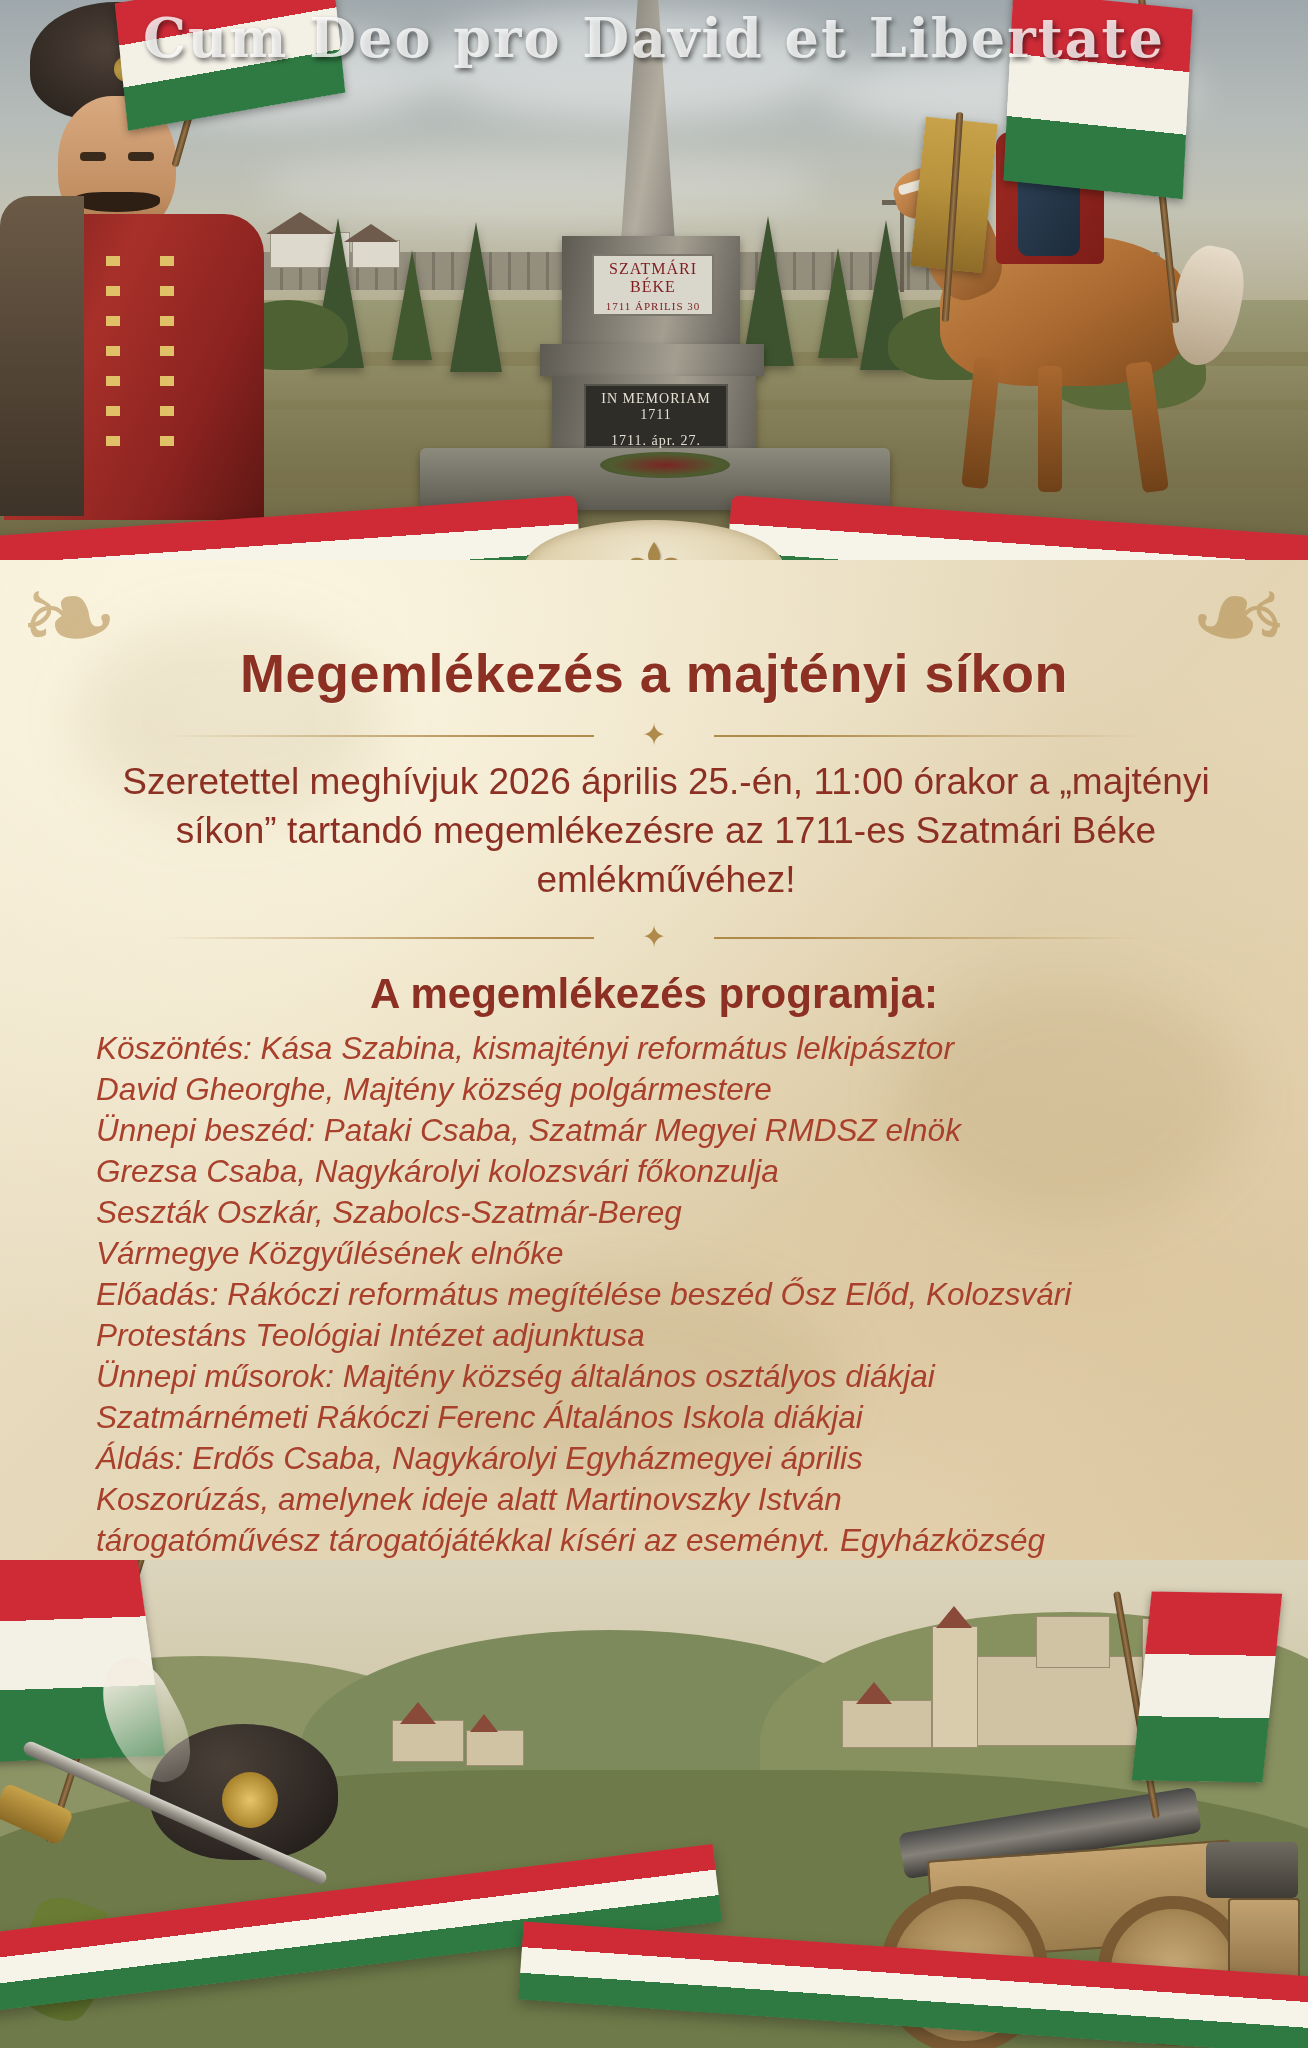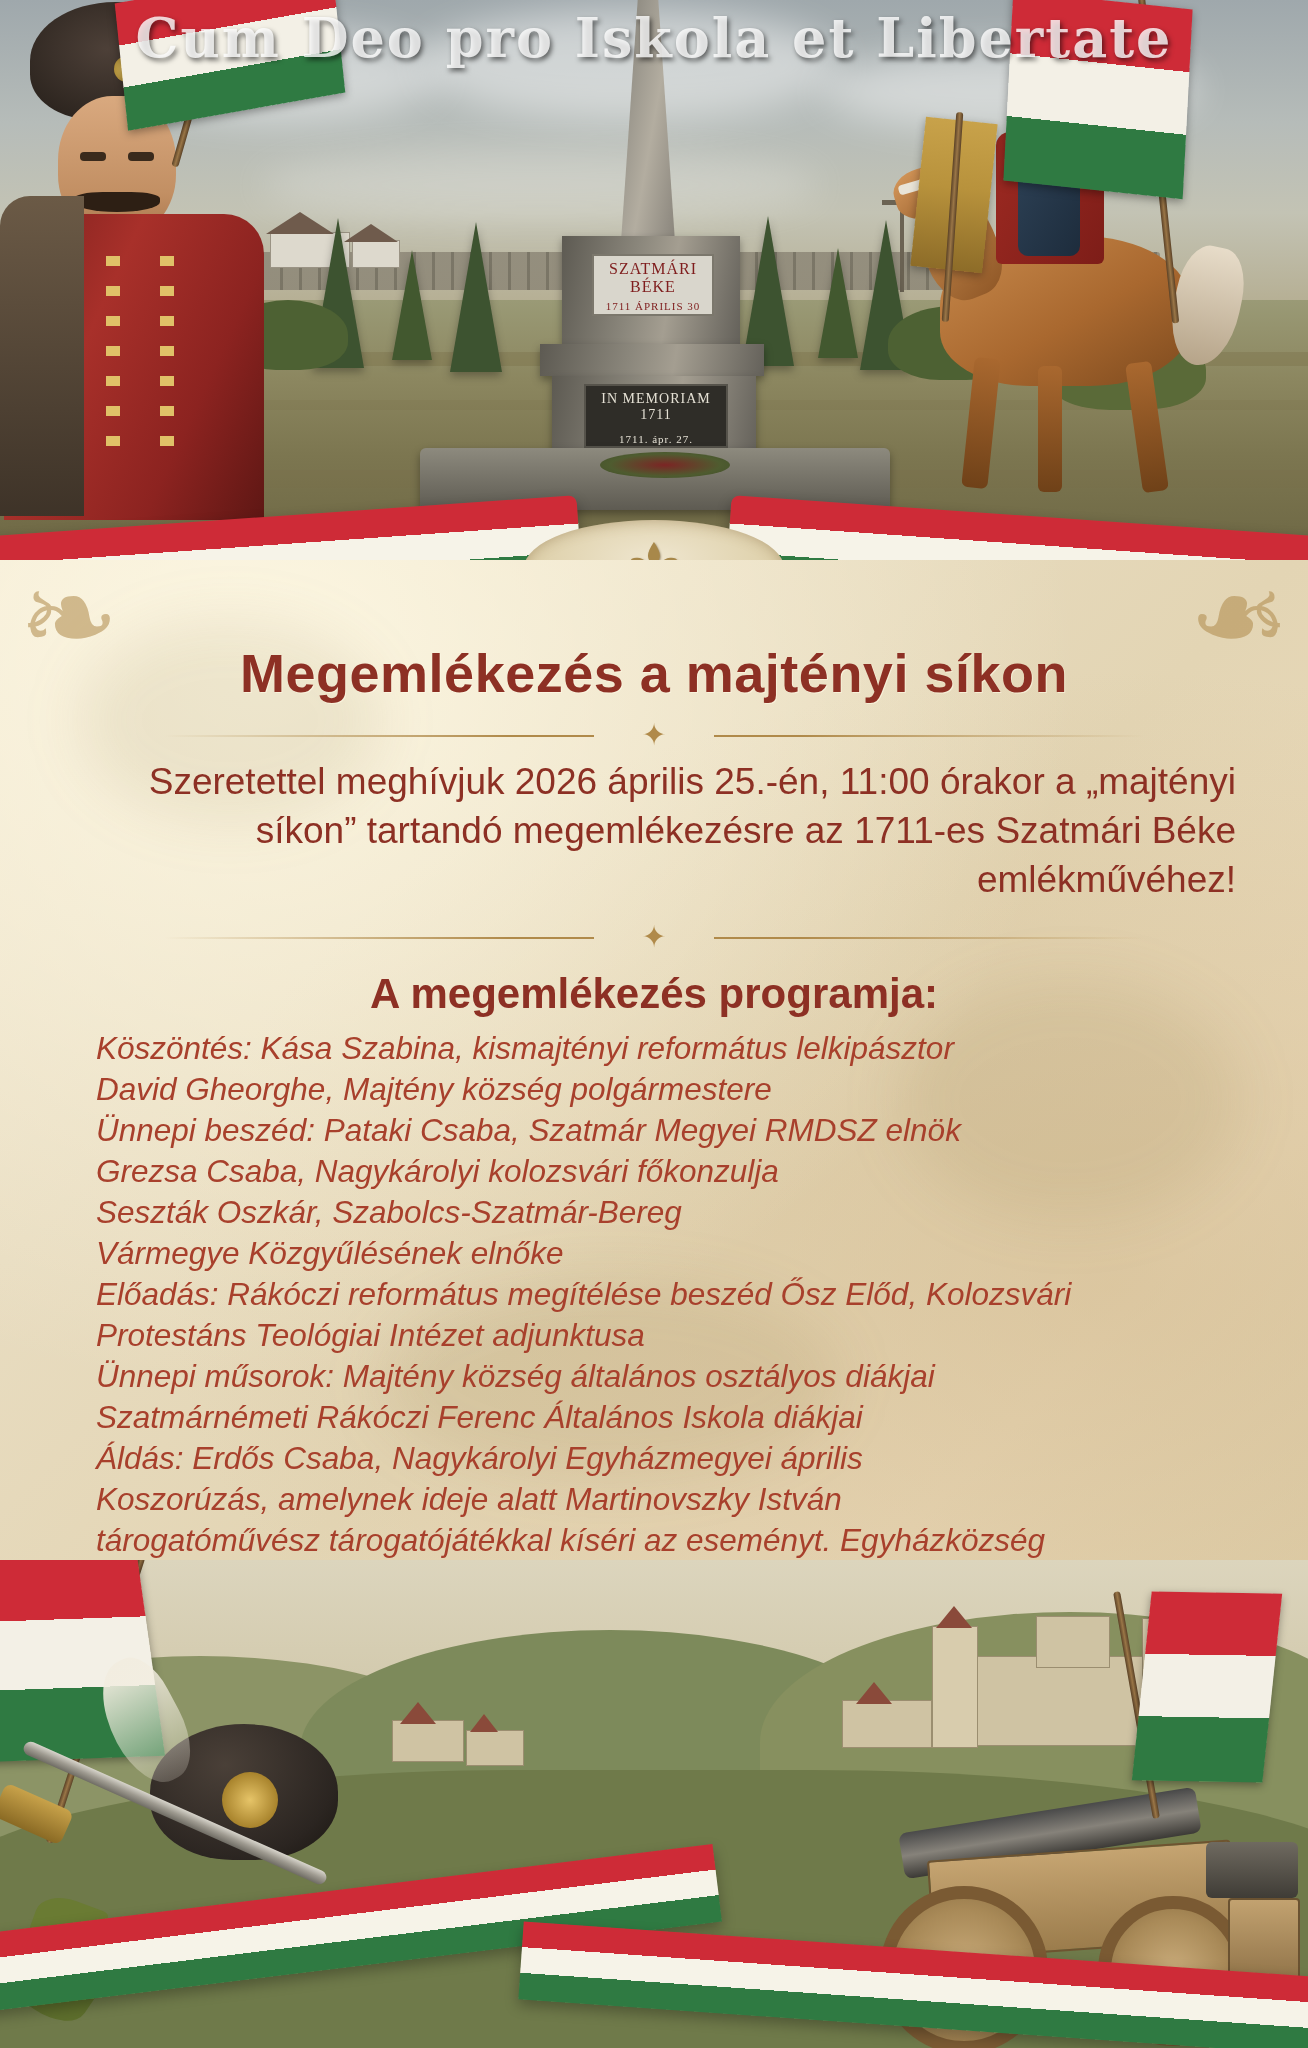--- a/index.html
+++ b/index.html
@@ -291,21 +291,21 @@
     left: 50%; top: 0;
     transform: translateX(-50%);
     color: #b08a4a;
     font-size: 30px;
     line-height: 34px;
   }
 
   .invite {
     margin: 6px auto 16px auto;
     width: 1140px;
-    text-align: right;
+    text-align: center;
     font-size: 37px;
     line-height: 1.32;
     color: #8d3024;
   }
 
   h2.program-title {
     margin: 16px 0 10px 0;
     text-align: center;
     font-size: 42px;
     font-weight: bold;
@@ -471,21 +471,21 @@
     <div class="mon-plate" style="left:592px;top:254px;width:122px;height:62px;font-size:16px;padding-top:4px;box-sizing:border-box;">
       <div>SZATMÁRI</div>
       <div>BÉKE</div>
       <div style="font-size:11px;margin-top:3px;">1711 ÁPRILIS 30</div>
     </div>
     <div class="mon-block" style="left:540px;top:344px;width:224px;height:32px;"></div>
     <div class="mon-block" style="left:552px;top:376px;width:204px;height:86px;"></div>
     <div class="mon-plate dark" style="left:584px;top:384px;width:144px;height:64px;font-size:14px;padding-top:5px;box-sizing:border-box;">
       <div>IN MEMORIAM</div>
       <div>1711</div>
-      <div style="font-size:11px;margin-top:10px;">1711. ápr. 27.</div>
+      <div style="font-size:14px;margin-top:10px;">1711. ápr. 27.</div>
     </div>
     <div class="mon-block" style="left:420px;top:448px;width:470px;height:62px;border-radius:6px;background:linear-gradient(to bottom,#8d8a7e,#5e5b52);"></div>
     <div class="wreath"></div>
 
     <div class="fig-left">
       <div style="position:absolute;left:30px;top:2px;width:170px;height:118px;background:radial-gradient(ellipse at 45% 40%,#4d4038 0%,#2e2620 70%,#171310 100%);border-radius:52% 52% 40% 40%;"></div>
       <div style="position:absolute;left:114px;top:56px;width:26px;height:26px;border-radius:50%;background:radial-gradient(circle,#e8c96b,#9c7a26);"></div>
       <div style="position:absolute;left:58px;top:96px;width:118px;height:140px;border-radius:46% 46% 44% 44%;background:linear-gradient(to bottom,#d9a97f 0%,#c28f63 70%,#a8764d 100%);"></div>
       <div style="position:absolute;left:80px;top:152px;width:26px;height:9px;border-radius:4px;background:#3a2a1c;"></div>
       <div style="position:absolute;left:128px;top:152px;width:26px;height:9px;border-radius:4px;background:#3a2a1c;"></div>
@@ -514,21 +514,21 @@
       <div style="position:absolute;left:138px;top:50px;width:48px;height:54px;border-radius:46%;background:linear-gradient(to bottom,#dcab81,#b5814f);"></div>
       <div style="position:absolute;left:128px;top:24px;width:70px;height:42px;border-radius:48% 48% 30% 30%;background:radial-gradient(ellipse at 40% 30%,#4b4038,#231d17);"></div>
       <div style="position:absolute;left:192px;top:112px;width:84px;height:20px;background:linear-gradient(to right,#dcab81,#b5814f);border-radius:10px;transform:rotate(-32deg);"></div>
     </div>
 
     <div class="flagpole" style="right:146px;top:-6px;height:330px;transform:rotate(-6deg);"></div>
     <div class="flag" style="right:120px;top:0px;width:180px;height:190px;transform:rotate(3deg) skewY(3deg);"></div>
     <div style="position:absolute;right:318px;top:120px;width:72px;height:150px;background:linear-gradient(to bottom,#c8a24a 0%,#b8923c 45%,#8d6c28 100%);transform:rotate(6deg);box-shadow:0 3px 8px rgba(0,0,0,.3);"></div>
     <div class="flagpole" style="right:352px;top:112px;height:210px;transform:rotate(4deg);"></div>
 
-    <div class="title-overlay">Cum Deo pro Iskola et Libertate</div>
+    <div class="title-overlay">Cum Deo pro David et Libertate</div>
   </div>
 
   <div class="ribbon-band">
     <div class="ribbon l"></div>
     <div class="ribbon r"></div>
     <div class="ribbon-center"></div>
     <div class="fleur">⚜</div>
   </div>
 
   <div class="parchment">

